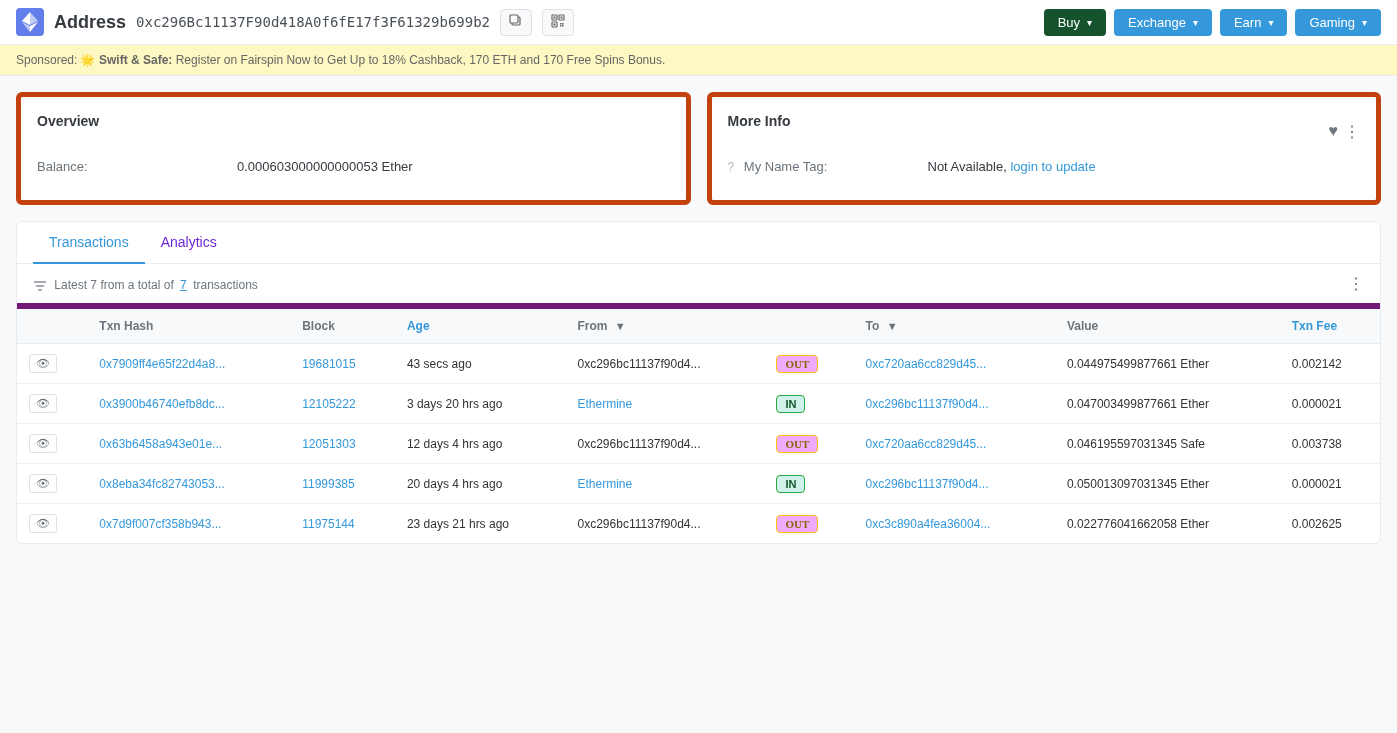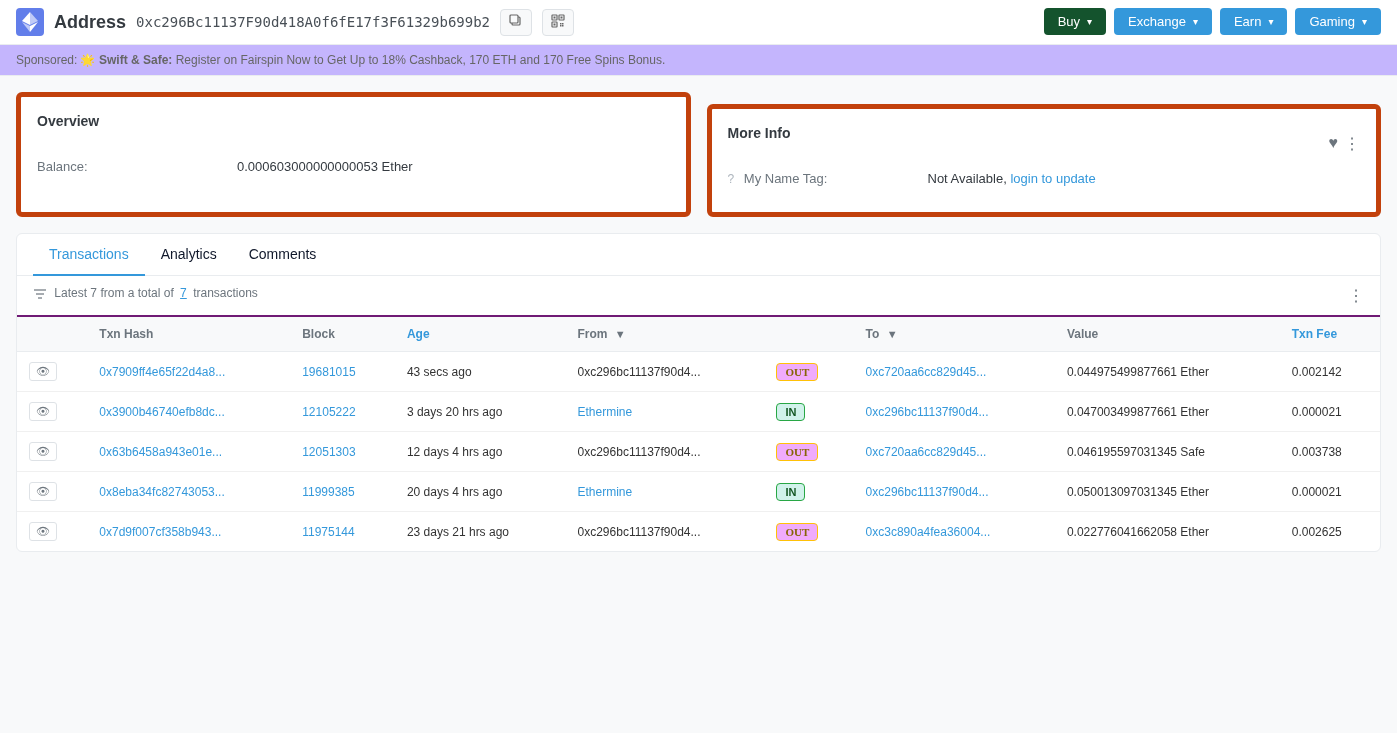--- a/index.html
+++ b/index.html
@@ -1,21 +1,21 @@
 <!DOCTYPE html>
 <html><head>
   <meta charset="utf-8">
   <style>
     * { box-sizing: border-box; margin: 0; padding: 0; }
     body { font-family: Arial, sans-serif; font-size: 13px; color: #333; background: #f8f9fa; }
 
     
     .header {
       display: flex;
-      align-items: flex-start;
+      align-items: flex-end;
       justify-content: space-between;
       padding: 8px 16px;
       background: #fff;
       border-bottom: 1px solid #e9ecef;
       gap: 20px;
     }
     .header-left {
       display: flex;
       align-items: center;
       gap: 10px;
@@ -54,21 +54,21 @@
       align-items: center;
       gap: 4px;
     }
     .nav-btn-buy { background: #14532d; color: #fff; }
     .nav-btn-exchange { background: #3498db; color: #fff; }
     .nav-btn-earn { background: #3498db; color: #fff; }
     .nav-btn-gaming { background: #3498db; color: #fff; }
 
     
     .sponsored-bar {
-      background: #c4b5fd;
+      background: #fef9c3;
       padding: 8px 16px;
       font-size: 12px;
       color: #666;
       border-bottom: 1px solid #e9ecef;
     }
 
     
     .main-content {
       padding: 16px;
     }
@@ -84,21 +84,20 @@
       background: #fff;
       border: 5px solid #c2410c;
       border-radius: 6px;
       padding: 16px;
     }
     .card-overview {
       flex: 1;
     }
     .card-more-info {
       flex: 1;
-      margin-top: 12px;
     }
     .card-title {
       font-size: 14px;
       font-weight: 700;
       color: #343a40;
       margin-bottom: 12px;
       padding-bottom: 8px;
     }
     .card-more-info-header {
       display: flex;
@@ -153,36 +152,36 @@
     }
     .tabs-header {
       display: flex;
       border-bottom: 1px solid #e9ecef;
       padding: 0 16px;
     }
     .tab {
       padding: 12px 16px;
       cursor: pointer;
       font-size: 14px;
-      color: #0f172a;
+      color: #6d28d9;
       border-bottom: 2px solid transparent;
       margin-bottom: -1px;
     }
     .tab.active {
       color: #3498db;
       border-bottom: 2px solid #3498db;
       font-weight: 500;
     }
 
     .transactions-info {
       display: flex;
-      align-items: flex-start;
+      align-items: flex-end;
       justify-content: space-between;
       padding: 10px 16px;
-      border-bottom: 2px solid #701a75;
+      border-bottom: 6px solid #701a75;
       font-size: 12px;
       color: #6c757d;
     }
     .transactions-info-text a { color: #3498db; }
     .more-btn {
       background: none;
       border: none;
       cursor: pointer;
       color: #6c757d;
       font-size: 16px;
@@ -349,21 +348,20 @@
       </div>
     </div>
 
   </div>
 
   <div class="tabs-section">
 
     <div class="tabs-header">
       <div class="tab active">Transactions</div>
       <div class="tab">Analytics</div>
-      <div class="tab">Comments</div>
     </div>
 
     <div class="transactions-info">
       <div class="transactions-info-text">
         <svg width="14" height="14" viewBox="0 0 14 14" style="vertical-align:middle;margin-right:4px">
             <line x1="1" y1="3" x2="13" y2="3" stroke="#6c757d" stroke-width="1.2"></line>
             <line x1="3" y1="7" x2="11" y2="7" stroke="#6c757d" stroke-width="1.2"></line>
             <line x1="5" y1="11" x2="9" y2="11" stroke="#6c757d" stroke-width="1.2"></line>
           </svg>
         <span>Latest 7 from a total of</span>

